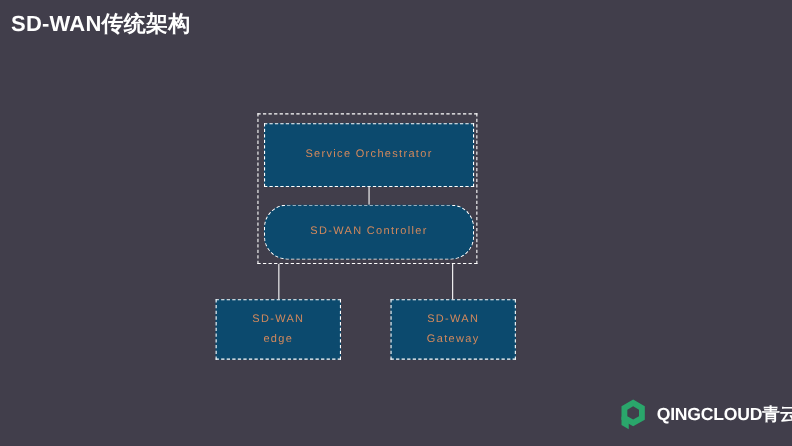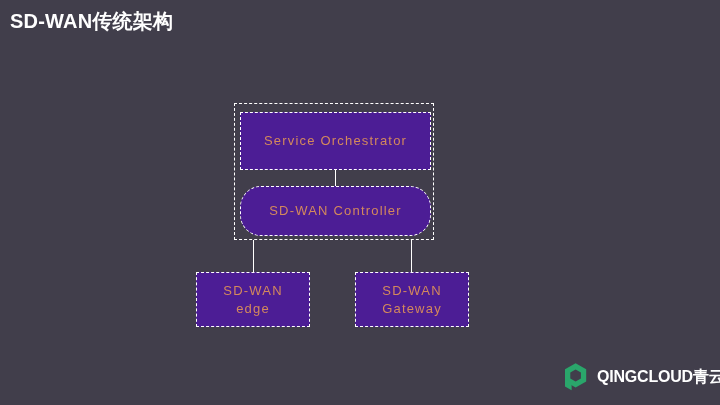--- a/index.html
+++ b/index.html
@@ -54,27 +54,27 @@
     border: 1px dashed #ffffff;
     box-sizing: border-box;
     background: transparent;
   }
 
   
   .node {
     position: absolute;
     box-sizing: border-box;
     border: 1px dashed #ffffff;
-    background: #4c1d95;
+    background: #0c4a6e;
     display: flex;
     flex-direction: column;
     align-items: center;
     justify-content: center;
     color: #d4895c;
-    font-size: 13px;
+    font-size: 10px;
     letter-spacing: 1.2px;
     line-height: 18px;
     white-space: nowrap;
   }
 
   .node-orchestrator {
     left: 240px;
     top: 112px;
     width: 191px;
     height: 58px;

